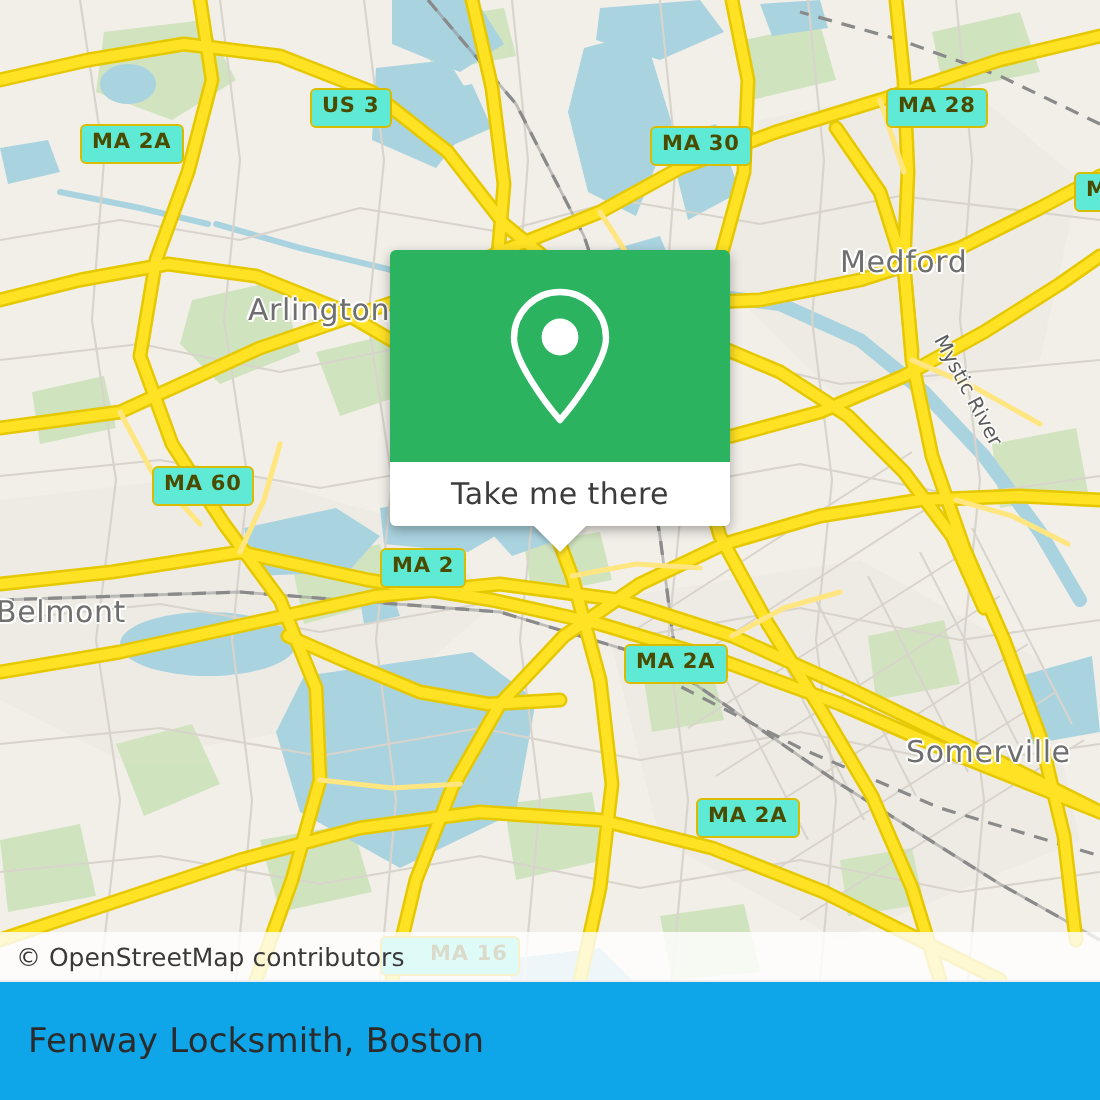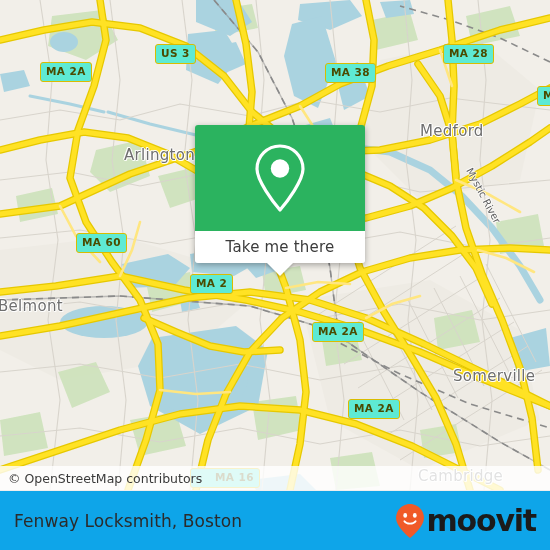--- a/index.html
+++ b/index.html
@@ -352,27 +352,26 @@
         <path d="M286,288 L318,282 L350,284"></path>
         <path d="M160,390 L196,394 L230,392"></path>
         <path d="M456,180 L488,194 L520,212"></path>
       </g>
     </svg>
 
     <div class="city-label" style="left:124px; top:146px;">Arlington</div>
     <div class="city-label" style="left:420px; top:122px;text-align:right;">Medford</div>
     <div class="city-label" style="left:-2px; top:297px;">Belmont</div>
     <div class="city-label" style="left:453px; top:367px;">Somerville</div>
-    <div class="city-label" style="left:418px; top:467px;">Cambridge</div>
 
     <div class="river-label" style="left:474px; top:166px; transform: rotate(62deg);">Mystic River</div>
 
     <div class="shield" style="left:155px; top:44px;">US 3</div>
     <div class="shield" style="left:40px; top:62px;">MA 2A</div>
-    <div class="shield" style="left:325px; top:63px;">MA 38</div>
+    <div class="shield" style="left:325px; top:63px;">MA 30</div>
     <div class="shield" style="left:443px; top:44px;">MA 28</div>
     <div class="shield" style="left:537px; top:86px;">MA</div>
     <div class="shield" style="left:76px; top:233px;">MA 60</div>
     <div class="shield" style="left:190px; top:274px;">MA 2</div>
     <div class="shield" style="left:312px; top:322px;">MA 2A</div>
     <div class="shield" style="left:348px; top:399px;">MA 2A</div>
     <div class="shield" style="left:190px; top:468px;padding-left:24px;">MA 16</div>
 
     <div id="attribution-bar">
       <span id="attribution-text">© OpenStreetMap contributors</span>
@@ -407,25 +406,16 @@
         <path d="M478,400 L484,490"></path>
         <path d="M290,444 L300,490"></path>
         <path d="M146,440 L128,490"></path>
         <path d="M456,444 L470,490"></path>
       </g>
     </svg>
 
     <div id="footer-inner">
       <span id="footer-title">Fenway Locksmith, Boston</span>
 
-      <div id="moovit-logo">
-        <svg width="30" height="36" viewBox="0 0 30 36">
-          <path d="M15 1 C7.3 1 1 7.3 1 15 C1 22.5 10.5 31.5 15 35 C19.5 31.5 29 22.5 29 15 C29 7.3 22.7 1 15 1 Z" fill="#f05a28"></path>
-          <ellipse cx="10.2" cy="12.4" rx="1.9" ry="2.4" fill="#ffffff"></ellipse>
-          <ellipse cx="19.8" cy="12.4" rx="1.9" ry="2.4" fill="#ffffff"></ellipse>
-          <path d="M9.4 18.2 C11.6 21.4 18.4 21.4 20.6 18.2" fill="none" stroke="#ffffff" stroke-width="1.9" stroke-linecap="round"></path>
-        </svg>
-        <span id="moovit-wordmark">moovit</span>
-      </div>
     </div>
   </div>
 
 </div>
 
 </body></html>

